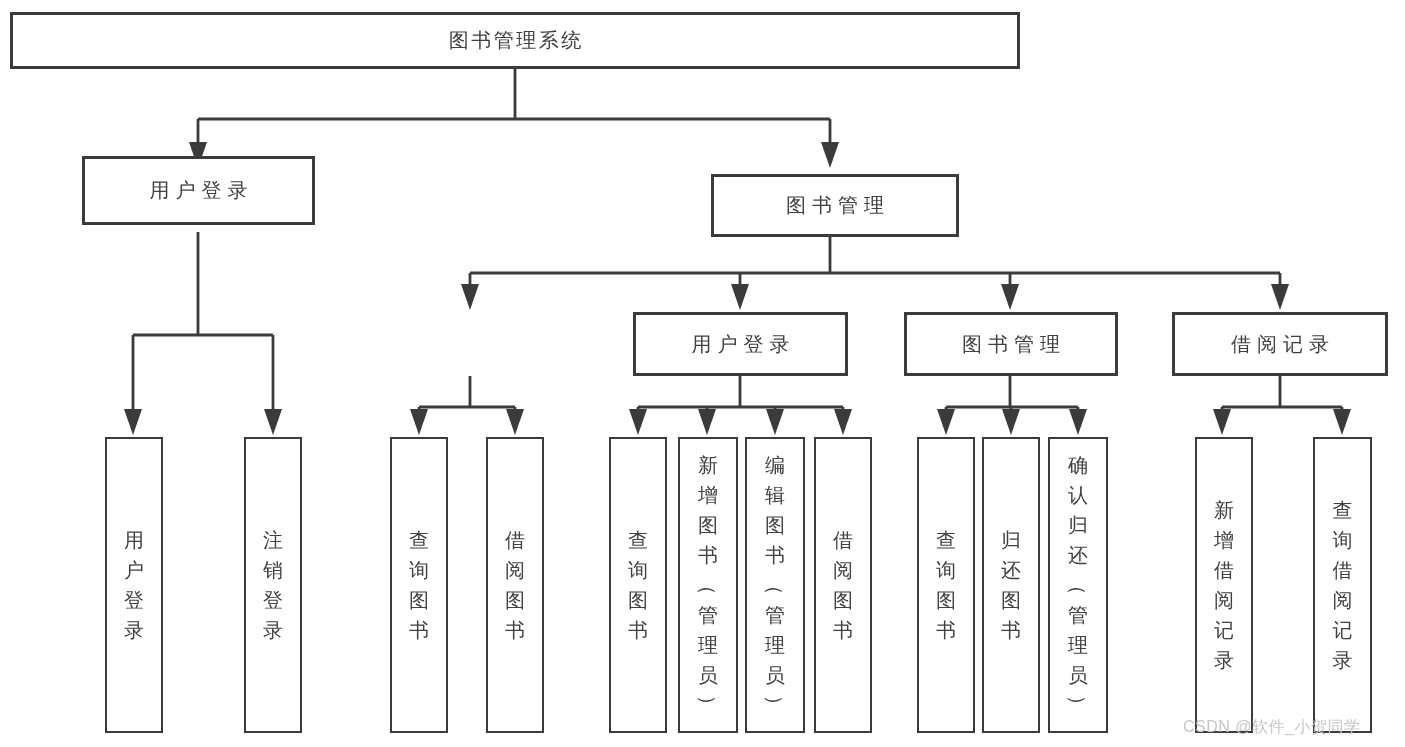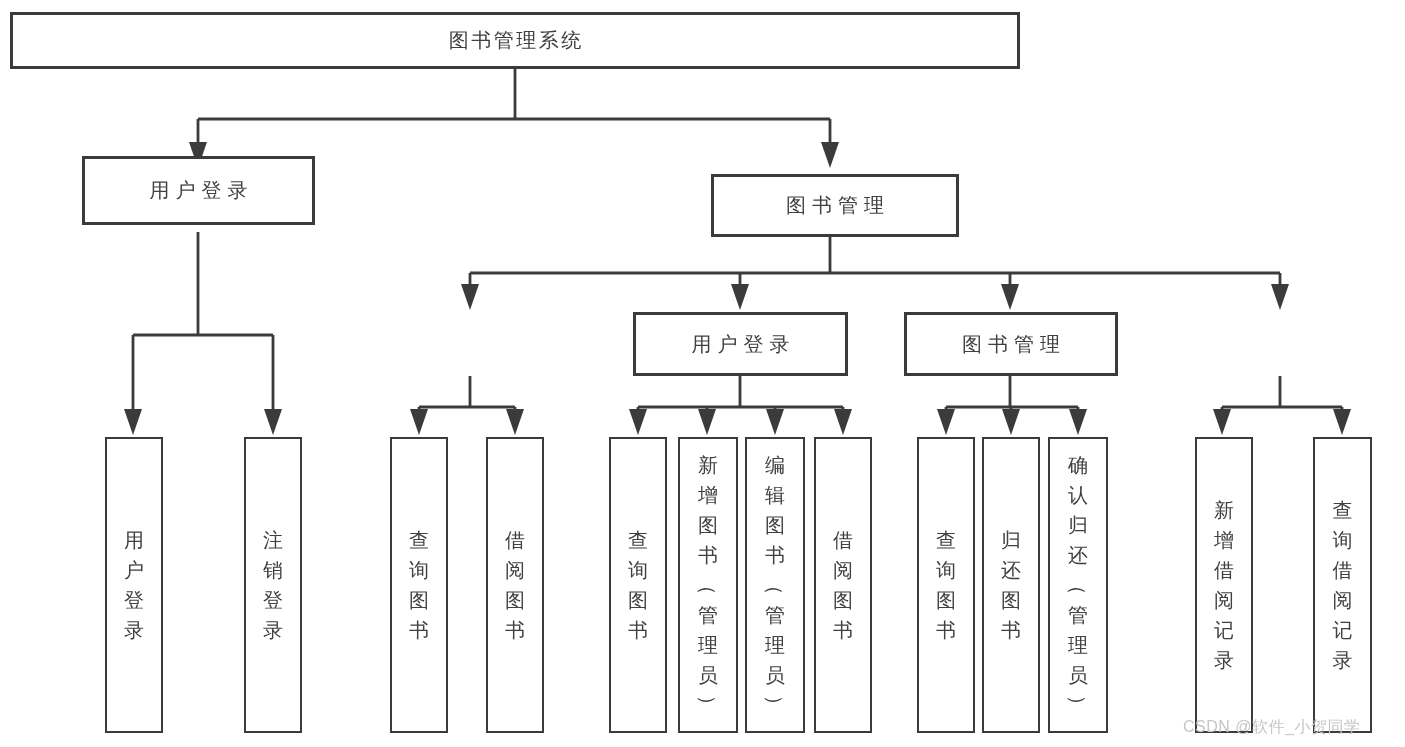--- a/index.html
+++ b/index.html
@@ -146,20 +146,21 @@
       <polygon points="1333,409 1351,409 1342,435"></polygon>
   </svg>
 
   <div class="box hbox root-box">图书管理系统</div>
 
   <div class="box hbox" style="left:82px;top:156px;width:233px;height:69px">用户登录</div>
   <div class="box hbox" style="left:711px;top:174px;width:248px;height:63px">图书管理</div>
 
   <div class="box hbox" style="left:633px;top:312px;width:215px;height:64px">用户登录</div>
   <div class="box hbox" style="left:904px;top:312px;width:214px;height:64px">图书管理</div>
+  <div class="box hbox" style="left:1172px;top:312px;width:216px;height:64px">借阅记录</div>
 
   <div class="box vbox" style="left:105px;width:58px">
       <span class="vchar">用</span>
       <span class="vchar">户</span>
       <span class="vchar">登</span>
       <span class="vchar">录</span>
     </div>
   <div class="box vbox" style="left:244px;width:58px">
       <span class="vchar">注</span>
       <span class="vchar">销</span>

